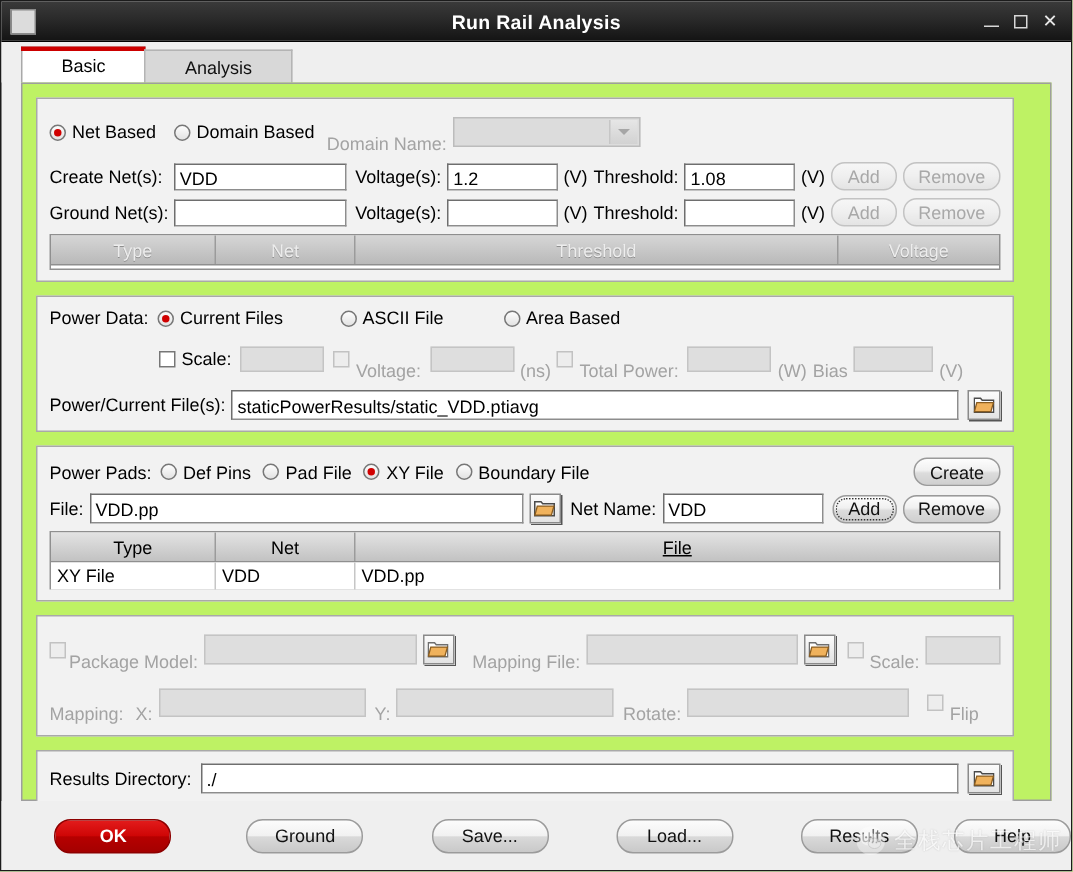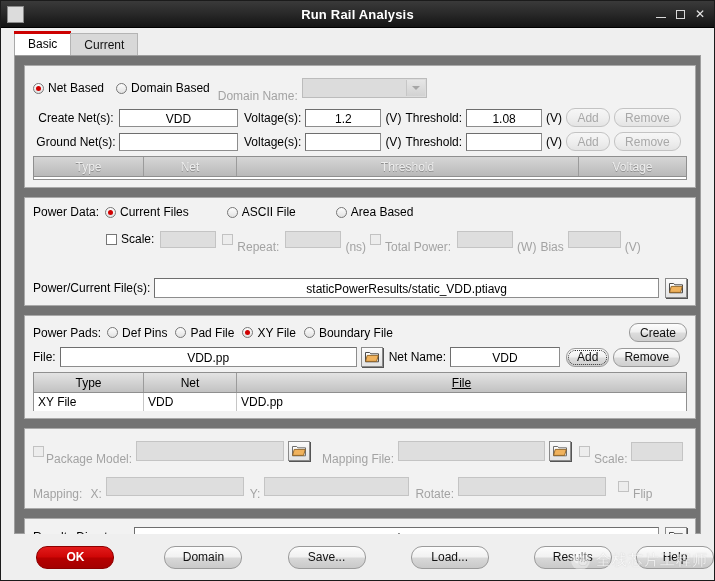--- a/index.html
+++ b/index.html
@@ -28,33 +28,32 @@
   .win-btns{margin-left:auto;display:flex;align-items:center;gap:10px;margin-right:9px;z-index:2;}
   .win-btns span{color:#e8e8e8;font-size:12px;line-height:12px;display:inline-block;}
   .wb-min{width:10px;height:9px;position:relative;}
   .wb-min::after{content:"";position:absolute;left:0;bottom:1px;width:10px;height:1px;background:#d8d8d8;}
   .wb-max{width:9px;height:9px;border:1px solid #d8d8d8;box-sizing:border-box;}
   .wb-close{font-size:13px;font-weight:bold;color:#ffffff;line-height:10px;}
 
   
   .tabbar{height:27px;padding-left:13px;display:flex;align-items:flex-end;background:#efefef;}
   .tab{
-    height:22px;line-height:22px;padding:0 13px;font-size:12px;
+    height:22px;line-height:22px;padding:0 26px;font-size:12px;
     border:1px solid #b4b4b4;border-bottom:none;position:relative;box-sizing:border-box;
     background:#d8d8d8;color:#111;margin-right:-1px;
   }
   .tab.active{background:#ffffff;border-color:#a9a9a9;color:#000;padding-top:2px;height:24px;line-height:21px;}
   .tab.active::before{content:"";position:absolute;left:-1px;right:-1px;top:-1px;height:3px;background:#cc0000;}
 
   
   .content{
     position:absolute;left:13px;right:13px;top:54px;bottom:46px;
-    background:#737373;border:1px solid #9e9e9e;box-sizing:border-box;
-    padding:9px 4px 0 9px;
-    text-align:center;
+    background:#bef264;border:1px solid #9e9e9e;box-sizing:border-box;
+    padding:9px 24px 0 9px;
   }
   .group{
     border:1px solid #a9a9a9;background:#f2f2f2;box-sizing:border-box;
     margin-bottom:9px;padding:7px 8px;position:relative;
   }
   .row{display:flex;align-items:center;margin-bottom:5px;}
   .row:last-child{margin-bottom:0;}
   .lbl{font-size:12px;color:#000;white-space:nowrap;}
   .lbl.dis{color:#a3a3a3;margin-top:16px;}
   .sp4{width:4px;flex:0 0 4px;}
@@ -158,21 +157,21 @@
     <div class="title-text">Run Rail Analysis</div>
     <div class="win-btns">
       <span class="wb-min"></span>
       <span class="wb-max"></span>
       <span class="wb-close">✕</span>
     </div>
   </div>
 
   <div class="tabbar">
     <div class="tab active">Basic</div>
-    <div class="tab">Current</div>
+    <div class="tab">Analysis</div>
   </div>
 
   <div class="content">
 
     <div class="group">
       <div class="row">
         <div class="radio on"></div>
         <div class="sp4"></div>
         <div class="lbl">Net Based</div>
         <div class="sp12"></div>
@@ -261,42 +260,42 @@
       <div class="row" style="margin-top:4px;">
         <div style="width:73px;flex:0 0 73px;"></div>
         <div class="cbox"></div>
         <div class="sp4"></div>
         <div class="lbl">Scale:</div>
         <div class="sp6"></div>
         <div class="inp dis" style="width:56px;height:17px;line-height:17px;"></div>
         <div class="sp6"></div>
         <div class="cbox dis"></div>
         <div class="sp4"></div>
-        <div class="lbl dis">Repeat:</div>
+        <div class="lbl dis">Voltage:</div>
         <div class="sp6"></div>
         <div class="inp dis" style="width:56px;height:17px;line-height:17px;"></div>
         <div class="sp4"></div>
         <div class="lbl dis">(ns)</div>
         <div class="sp4"></div>
         <div class="cbox dis"></div>
         <div class="sp4"></div>
         <div class="lbl dis">Total Power:</div>
         <div class="sp6"></div>
         <div class="inp dis" style="width:56px;height:17px;line-height:17px;"></div>
         <div class="sp4"></div>
         <div class="lbl dis">(W)</div>
         <div class="sp4"></div>
         <div class="lbl dis">Bias</div>
         <div class="sp4"></div>
         <div class="inp dis" style="width:53px;height:17px;line-height:17px;"></div>
         <div class="sp4"></div>
         <div class="lbl dis">(V)</div>
       </div>
 
-      <div class="row" style="margin-top:24px;">
+      <div class="row" style="margin-top:6px;">
         <div class="lbl">Power/Current File(s):</div>
         <div class="sp4"></div>
         <div class="inp" style="flex:1;height:20px;line-height:20px;">staticPowerResults/static_VDD.ptiavg</div>
         <div class="sp6"></div>
         <div class="fbtn">
           <svg width="14" height="12" viewBox="0 0 14 12" aria-hidden="true">
             <path d="M0.5 1.5h4.2l1.1 1.3H13.5v8H0.5z" fill="#fdfdfd" stroke="#4a4a4a" stroke-width="1"></path>
             <path d="M2.2 4.4h11.1l-1.7 6H0.6z" fill="#f0b25c" stroke="#8a5d20" stroke-width="0.9"></path>
           </svg>
         </div>
@@ -433,21 +432,21 @@
 
   </div>
 
   <div class="btnbar">
     <div style="width:44px;"></div>
     <div class="bbtn primary">
         <span>OK</span>
       </div>
     <div style="width:62px;"></div>
     <div class="bbtn">
-        <span>Domain</span>
+        <span>Ground</span>
       </div>
     <div style="width:56px;"></div>
     <div class="bbtn">
         <span>Save...</span>
       </div>
     <div style="width:56px;"></div>
     <div class="bbtn">
         <span>Load...</span>
       </div>
     <div style="width:56px;"></div>

